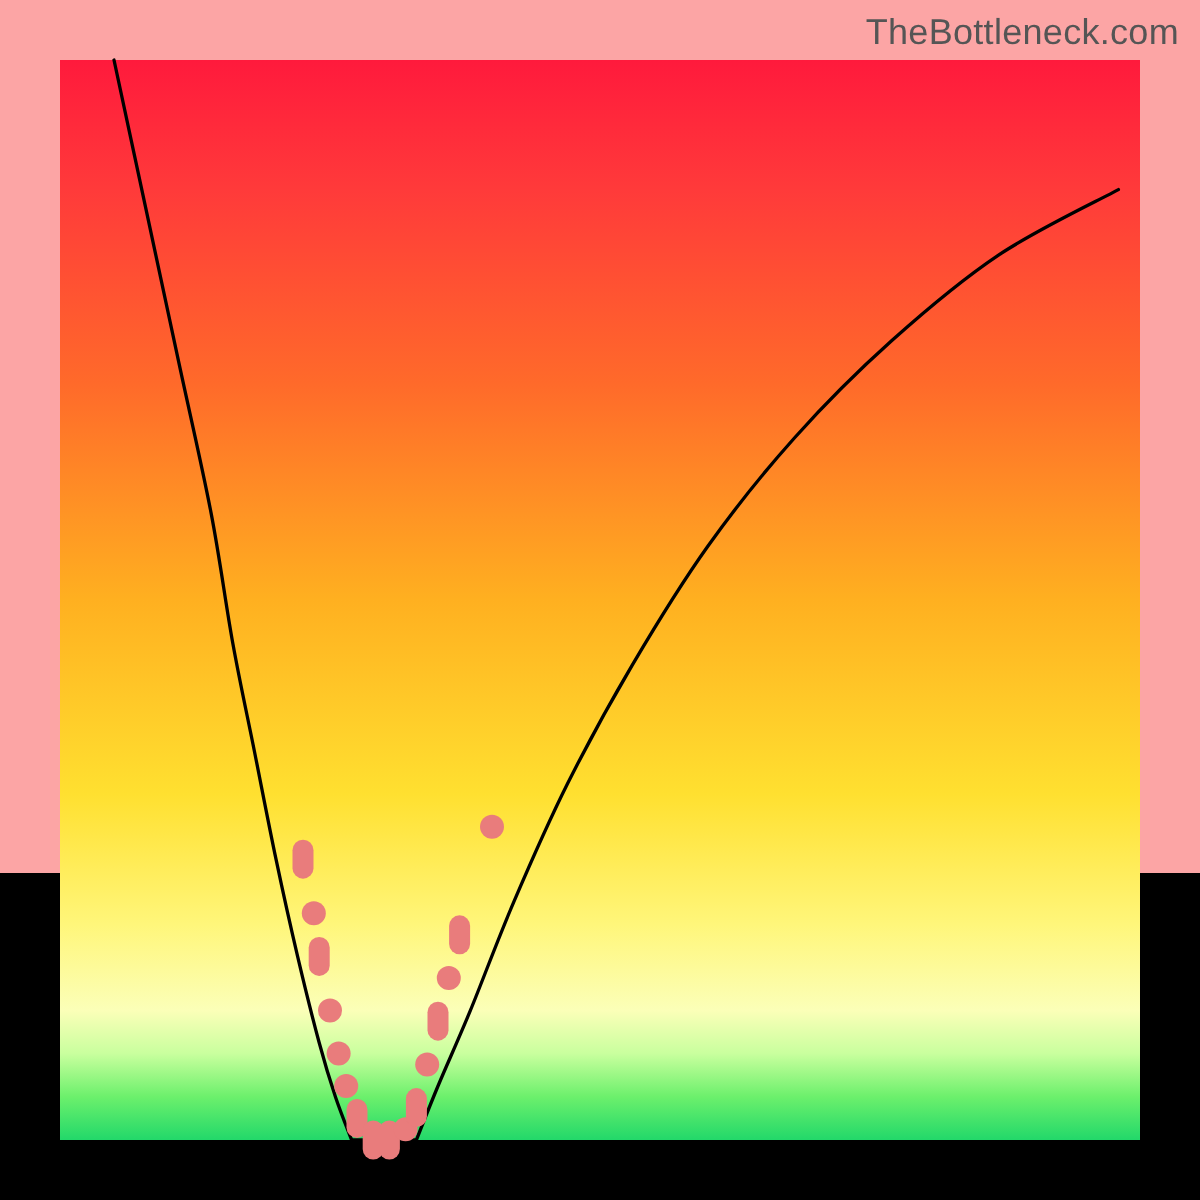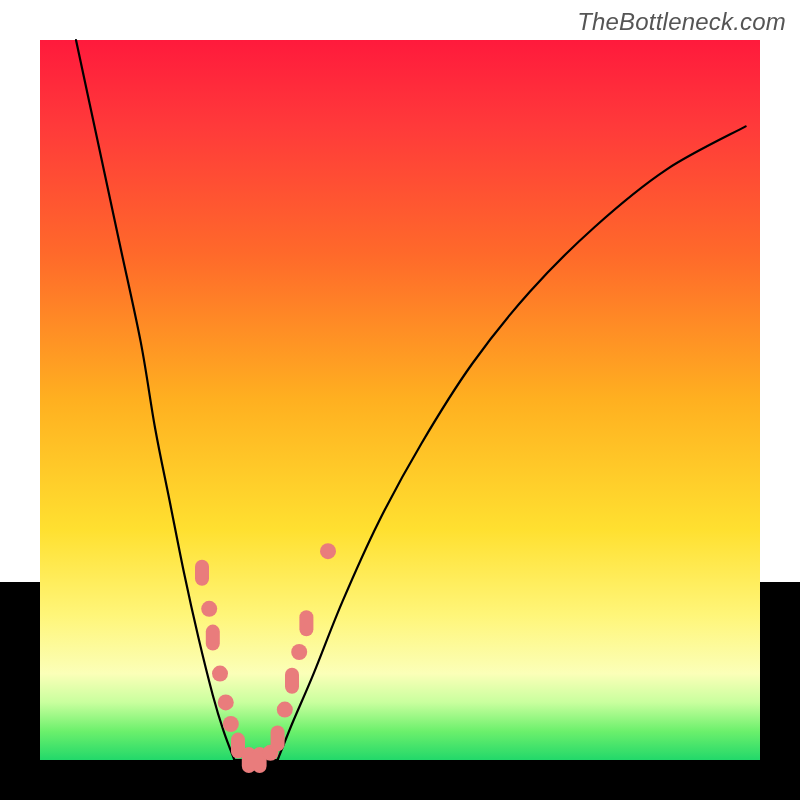--- a/index.html
+++ b/index.html
@@ -10,22 +10,21 @@
     background: #000;
     overflow: hidden;
     font-family: Arial, Helvetica, sans-serif;
   }
   .frame {
     position: absolute;
     left: 0;
     top: 0;
     width: 800px;
     height: 582px;
-    background: #ffffff;
-    font-style: italic;
+    background: #fca5a5;
   }
   .plot {
     position: absolute;
     left: 40px;
     top: 40px;
     width: 720px;
     height: 720px;
     
     background: linear-gradient(
       to bottom,

